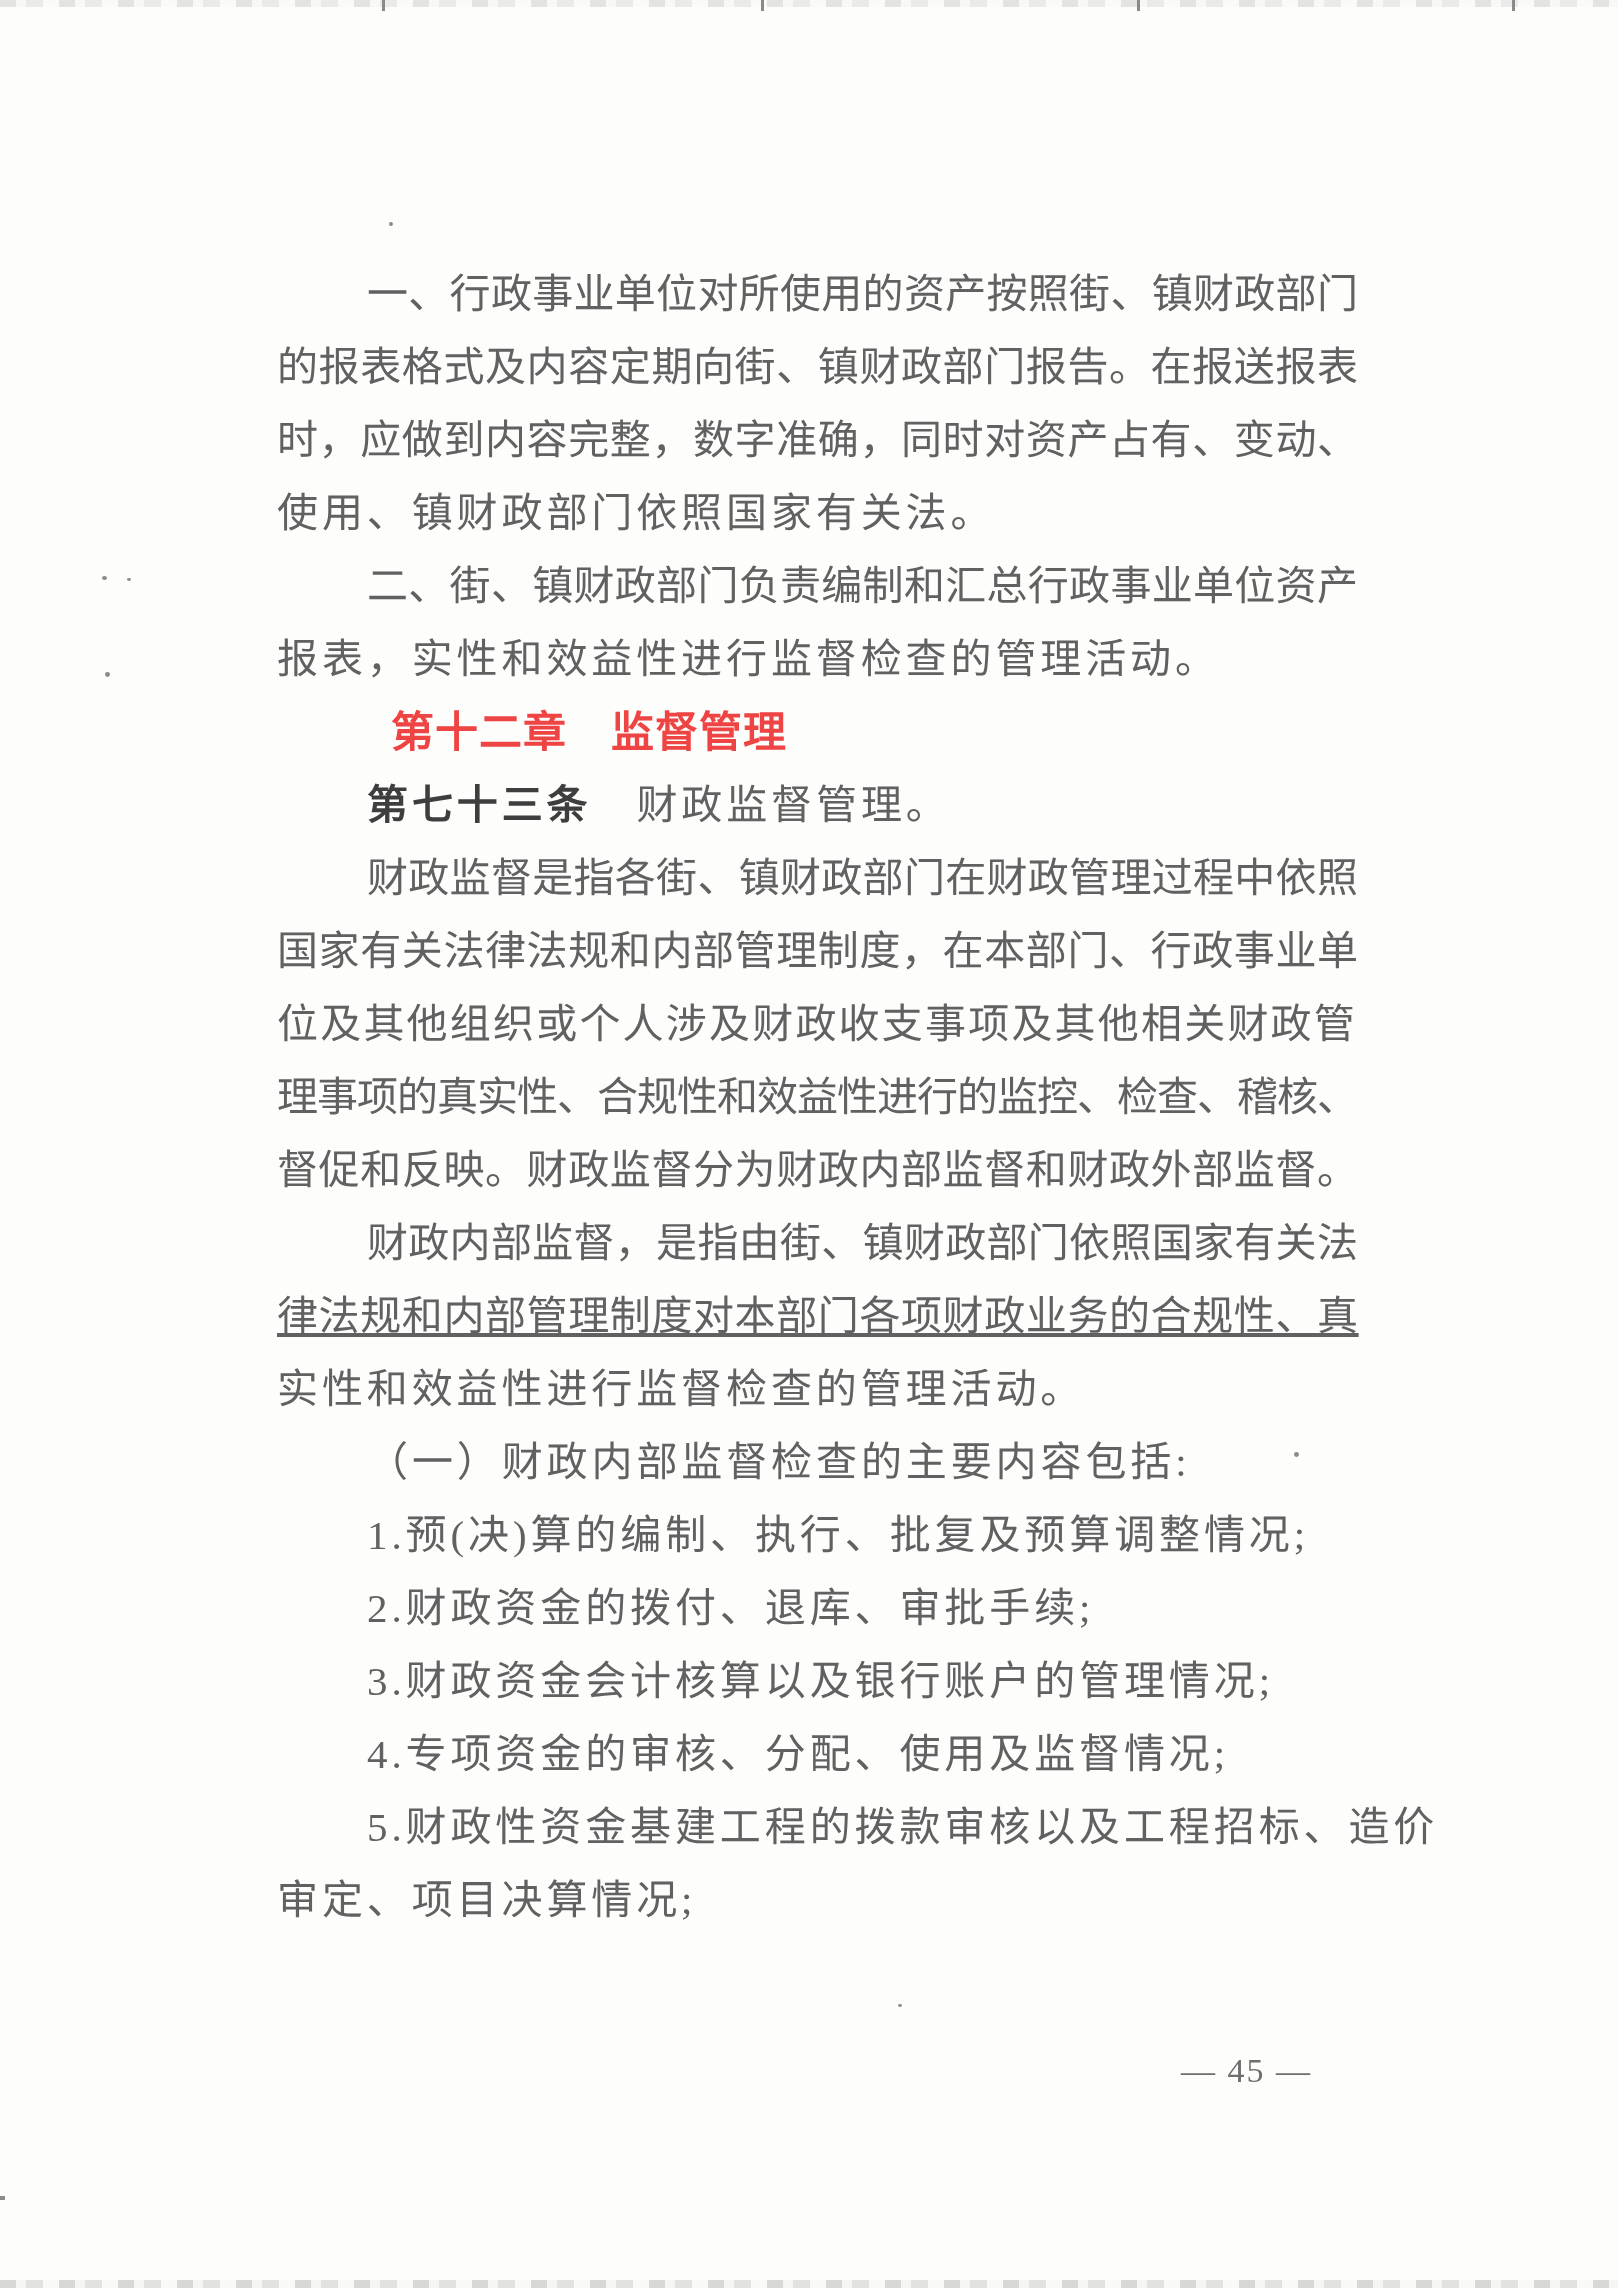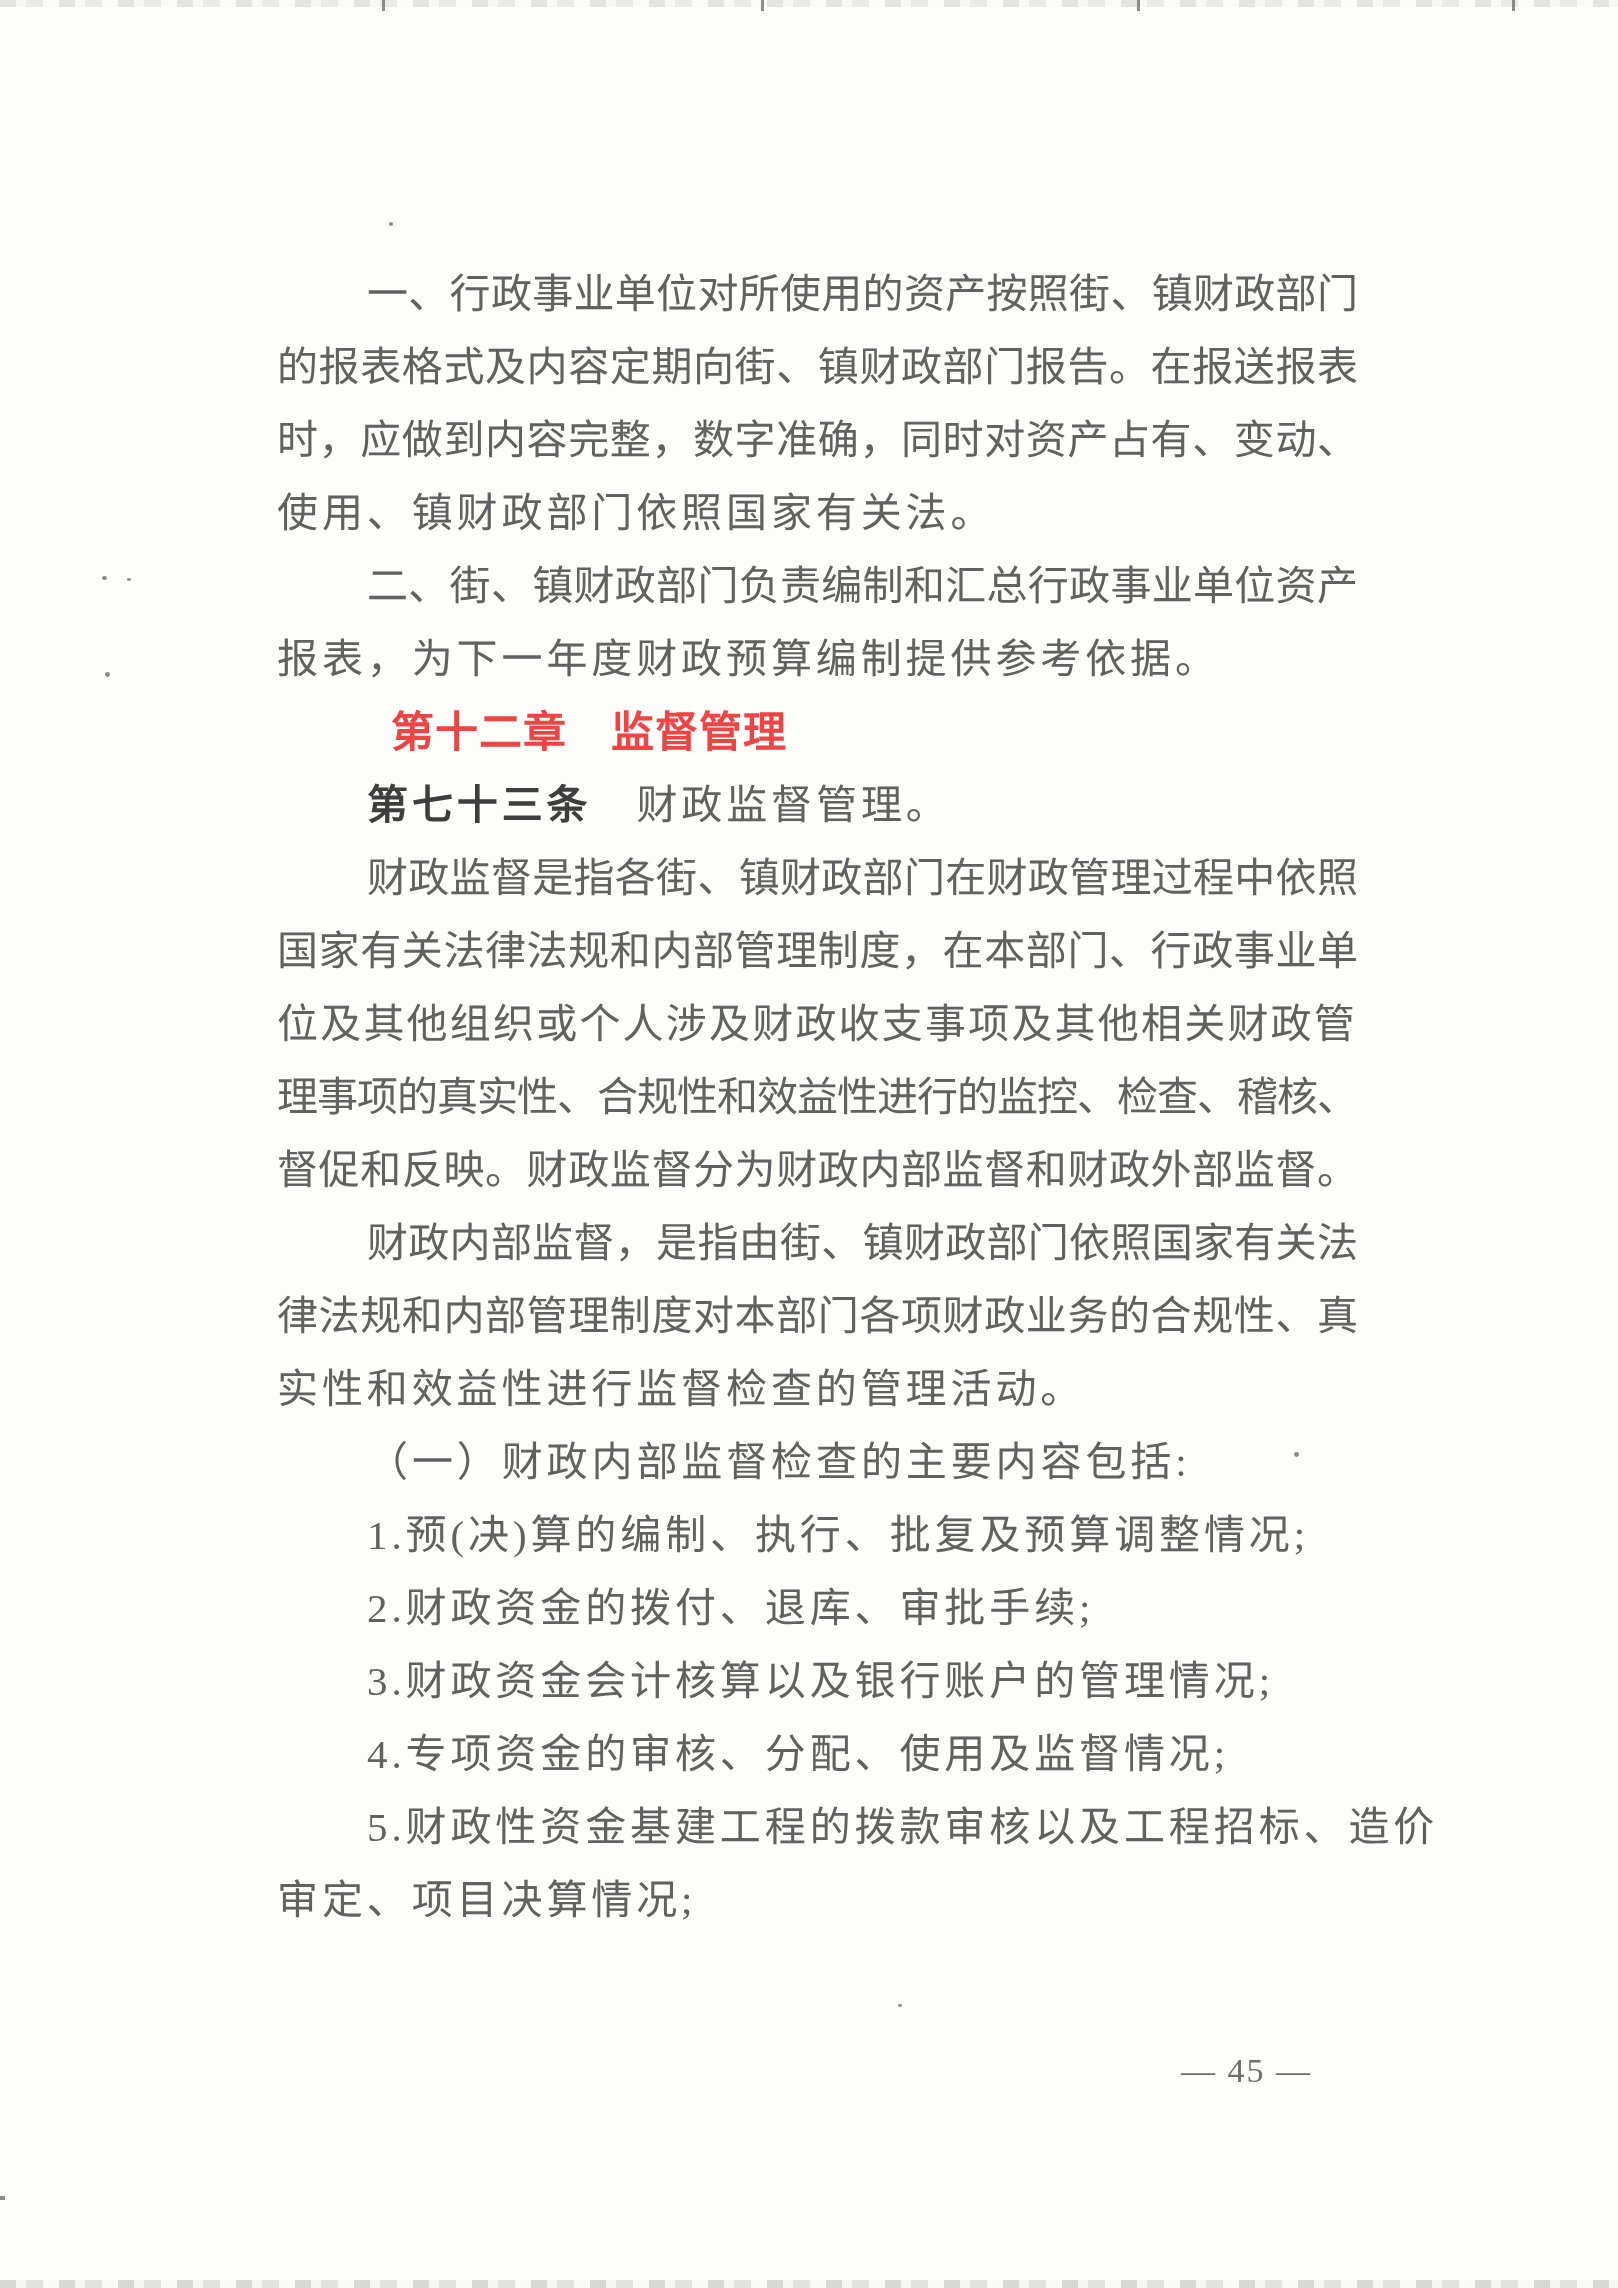--- a/index.html
+++ b/index.html
@@ -76,30 +76,30 @@
   <div class="artifact-dot" style="left:1294px;top:1452px;width:4.9px;height:4.9px;"></div>
   <div class="artifact-dot" style="left:898px;top:2004px;width:3.9px;height:2.9px;"></div>
   <div class="artifact-dot" style="left:0px;top:2196px;width:4.9px;height:3.9px;border-radius:0;"></div>
 
   <div class="text-block">
       <div class="ln p-first" style="letter-spacing: 0.3px;"><span>一、行政事业单位对所使用的资产按照街、镇财政部门</span></div>
       <div class="ln p-line" style="letter-spacing: 0.6px;"><span>的报表格式及内容定期向街、镇财政部门报告。在报送报表</span></div>
       <div class="ln p-line" style="letter-spacing: 0.6px;"><span>时，应做到内容完整，数字准确，同时对资产占有、变动、</span></div>
       <div class="ln p-end"><span>使用、镇财政部门依照国家有关法。</span></div>
       <div class="ln p-first" style="letter-spacing: 0.3px;"><span>二、街、镇财政部门负责编制和汇总行政事业单位资产</span></div>
-      <div class="ln p-end"><span>报表，为下一年度财政预算编制提供参考依据。</span></div>
+      <div class="ln p-end"><span>报表，实性和效益性进行监督检查的管理活动。</span></div>
       <div class="ln heading"><span>第十二章　监督管理</span></div>
       <div class="ln article"><span class="b">第七十三条</span><span>　财政监督管理。</span></div>
       <div class="ln p-first" style="letter-spacing: 0.3px;"><span>财政监督是指各街、镇财政部门在财政管理过程中依照</span></div>
       <div class="ln p-line" style="letter-spacing: 0.6px;"><span>国家有关法律法规和内部管理制度，在本部门、行政事业单</span></div>
       <div class="ln p-line" style="letter-spacing: 2.2px;"><span>位及其他组织或个人涉及财政收支事项及其他相关财政管</span></div>
       <div class="ln p-line" style="letter-spacing: -1px;"><span>理事项的真实性、合规性和效益性进行的监控、检查、稽核、</span></div>
       <div class="ln p-line" style="letter-spacing: 0.6px;"><span>督促和反映。财政监督分为财政内部监督和财政外部监督。</span></div>
       <div class="ln p-first" style="letter-spacing: 0.3px;"><span>财政内部监督，是指由街、镇财政部门依照国家有关法</span></div>
-      <div class="ln p-line" style="letter-spacing: 0.6px;"><span>律法规和内部管理制度对本部门各项财政业务的合规性、真</span></div>
+      <div class="ln p-line" style="letter-spacing: 0.6px; text-decoration: underline;"><span>律法规和内部管理制度对本部门各项财政业务的合规性、真</span></div>
       <div class="ln p-end"><span>实性和效益性进行监督检查的管理活动。</span></div>
       <div class="ln item"><span>（一）财政内部监督检查的主要内容包括:</span></div>
       <div class="ln item"><span>1.预(决)算的编制、执行、批复及预算调整情况;</span></div>
       <div class="ln item"><span>2.财政资金的拨付、退库、审批手续;</span></div>
       <div class="ln item"><span>3.财政资金会计核算以及银行账户的管理情况;</span></div>
       <div class="ln item"><span>4.专项资金的审核、分配、使用及监督情况;</span></div>
       <div class="ln item"><span>5.财政性资金基建工程的拨款审核以及工程招标、造价</span></div>
       <div class="ln p-end"><span>审定、项目决算情况;</span></div>
     </div>
 

